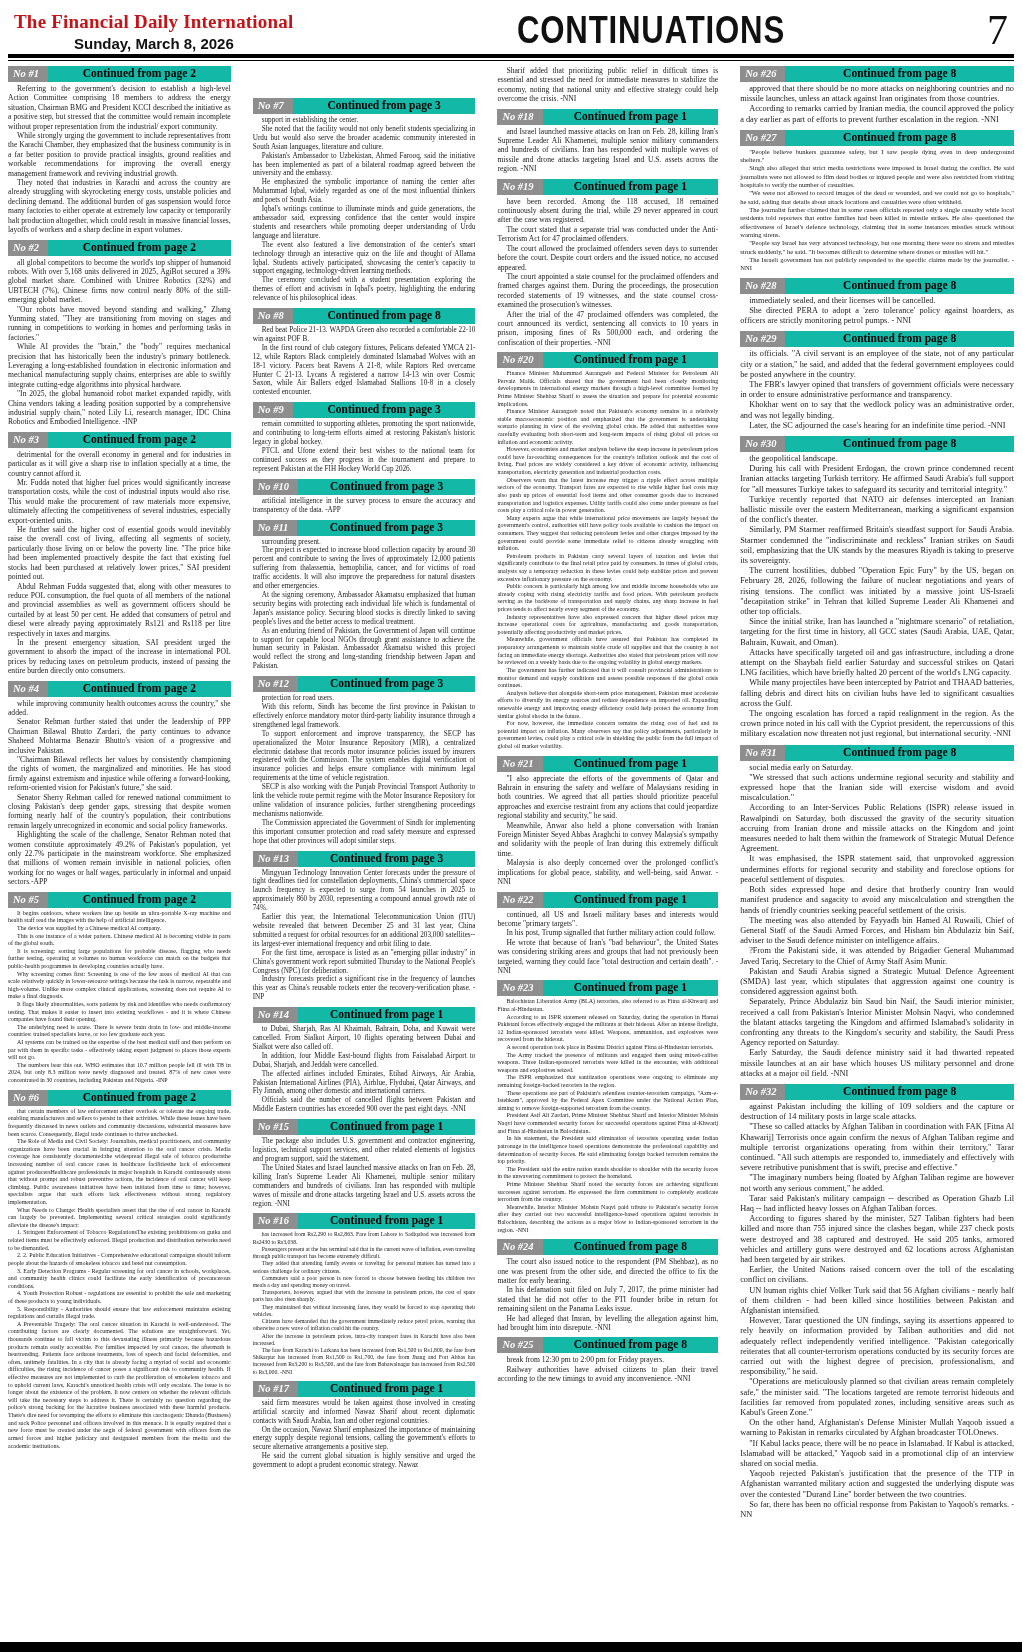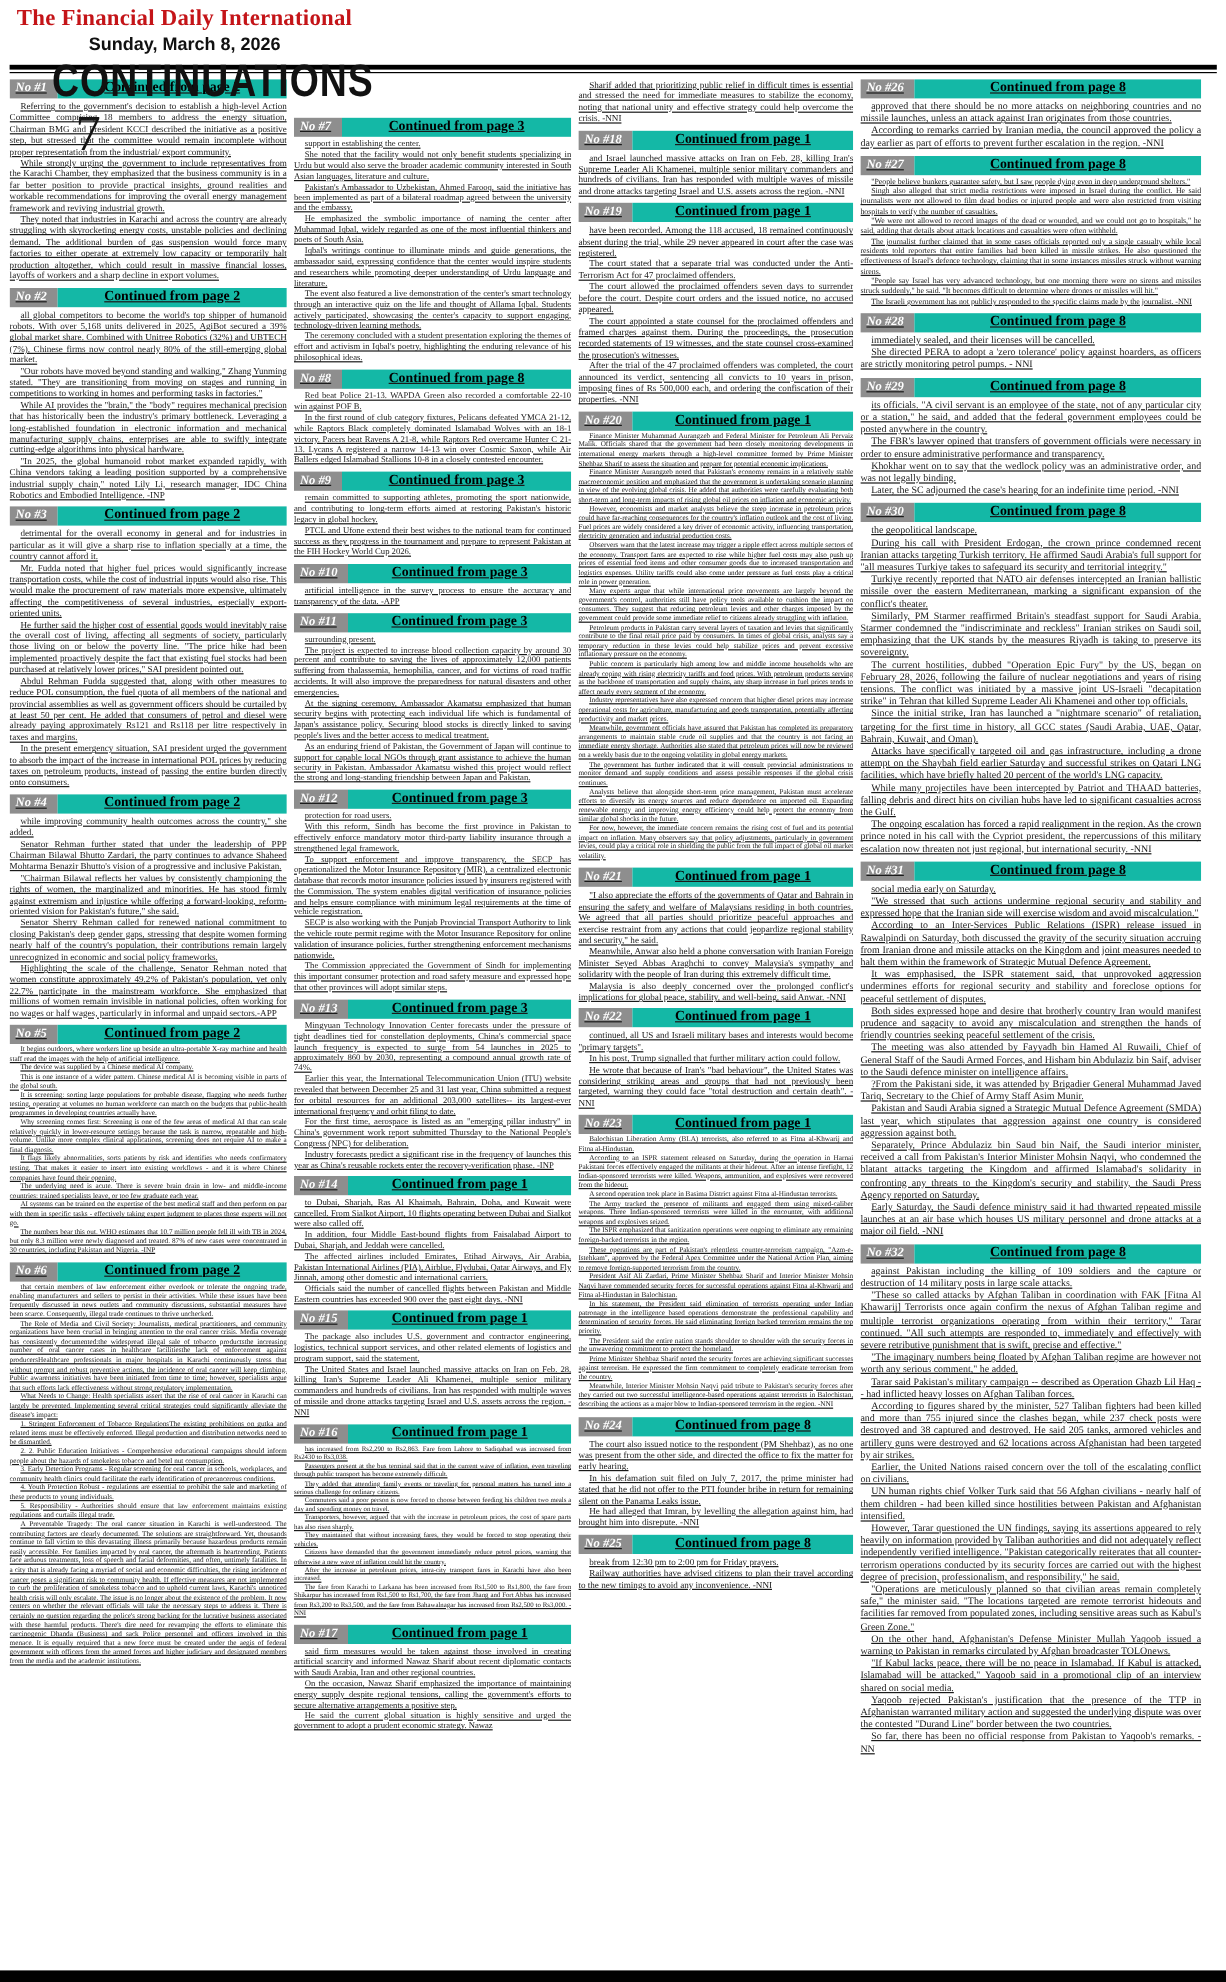--- a/index.html
+++ b/index.html
@@ -1,30 +1,30 @@
 <!DOCTYPE html>
 <html><head>
 <meta charset="utf-8">
 <style>
   html,body{margin:0;padding:0;background:#ffffff;}
   .page{position:relative;width:1022px;height:1652px;background:#fff;overflow:hidden;
         font-family:"Liberation Serif","DejaVu Serif",serif;color:#1a1a1a;}
-  header.masthead{display:flex;align-items:flex-start;padding:6px 14px 0 14px;height:46px;flex-direction:column;}
+  header.masthead{display:flex;align-items:flex-end;padding:6px 14px 0 14px;height:46px;}
   .mast-left{width:350px;}
   .paper-title{font-size:19px;font-weight:bold;color:#c41418;letter-spacing:.2px;line-height:1.05;}
   .paper-date{font-size:15px;font-weight:bold;color:#111;margin-top:3px;margin-left:60px;
               font-family:"Liberation Sans","DejaVu Sans",sans-serif;}
   .section-title{flex:1;text-align:center;font-family:"Liberation Sans","DejaVu Sans",sans-serif;
                  font-size:38px;font-weight:bold;letter-spacing:1px;transform:scaleX(.82);
                  transform-origin:center;line-height:44px;color:#111;}
   .page-number{width:70px;text-align:right;font-size:42px;line-height:44px;color:#111;
                font-family:"Liberation Serif",serif;font-weight:normal;}
   .rule-thick{height:4px;background:#000;margin:2px 8px 0 8px;}
   .rule-thin{height:1px;background:#000;margin:2px 8px 0 8px;}
-  main.columns{display:flex;padding:5px 8px 0 8px;gap:6px;height:1572px;overflow:hidden;text-decoration:underline;}
+  main.columns{display:flex;padding:5px 8px 0 8px;gap:22px;height:1572px;overflow:hidden;}
   .col{overflow:hidden;height:100%;}
   .col-1{width:231px;font-size:7.6px;line-height:9.4px;}
   .col-2{width:231px;font-size:7.2px;line-height:8.9px;margin-top:32px;}
   .col-3{width:229px;font-size:7.6px;line-height:9.4px;}
   .col-4{width:284px;font-size:8.3px;line-height:10.2px;}
   .article{margin-bottom:5px;}
   .article-header{display:flex;align-items:stretch;margin-bottom:2px;}
   .badge{background:#8e8e8e;color:#fff;font-weight:bold;font-style:italic;font-size:10.5px;
          line-height:15px;padding:0 9px 1px 5px;white-space:nowrap;}
   .cont{flex:1;background:#14b8a6;color:#000;font-weight:bold;font-size:11.5px;line-height:15px;
@@ -203,21 +203,21 @@
 
   <article class="article">
     <div class="article-header">
       <span class="badge">No #12</span>
       <span class="cont">Continued from page 3</span>
     </div>
     <div class="article-body">
             <p>protection for road users.</p>
             <p>With this reform, Sindh has become the first province in Pakistan to effectively enforce mandatory motor third-party liability insurance through a strengthened legal framework.</p>
             <p>To support enforcement and improve transparency, the SECP has operationalized the Motor Insurance Repository (MIR), a centralized electronic database that records motor insurance policies issued by insurers registered with the Commission. The system enables digital verification of insurance policies and helps ensure compliance with minimum legal requirements at the time of vehicle registration.</p>
-            <p>SECP is also working with the Punjab Provincial Transport Authority to link the vehicle route permit regime with the Motor Insurance Repository for online validation of insurance policies, further strengthening enforcement mechanisms nationwide.</p>
+            <p>SECP is also working with the Punjab Provincial Transport Authority to link the vehicle route permit regime with the Motor Insurance Repository for online validation of insurance policies, further strengthening proceedings mechanisms nationwide.</p>
             <p>The Commission appreciated the Government of Sindh for implementing this important consumer protection and road safety measure and expressed hope that other provinces will adopt similar steps.</p>
           </div>
   </article>
 
   <article class="article">
     <div class="article-header">
       <span class="badge">No #13</span>
       <span class="cont">Continued from page 3</span>
     </div>
     <div class="article-body">

